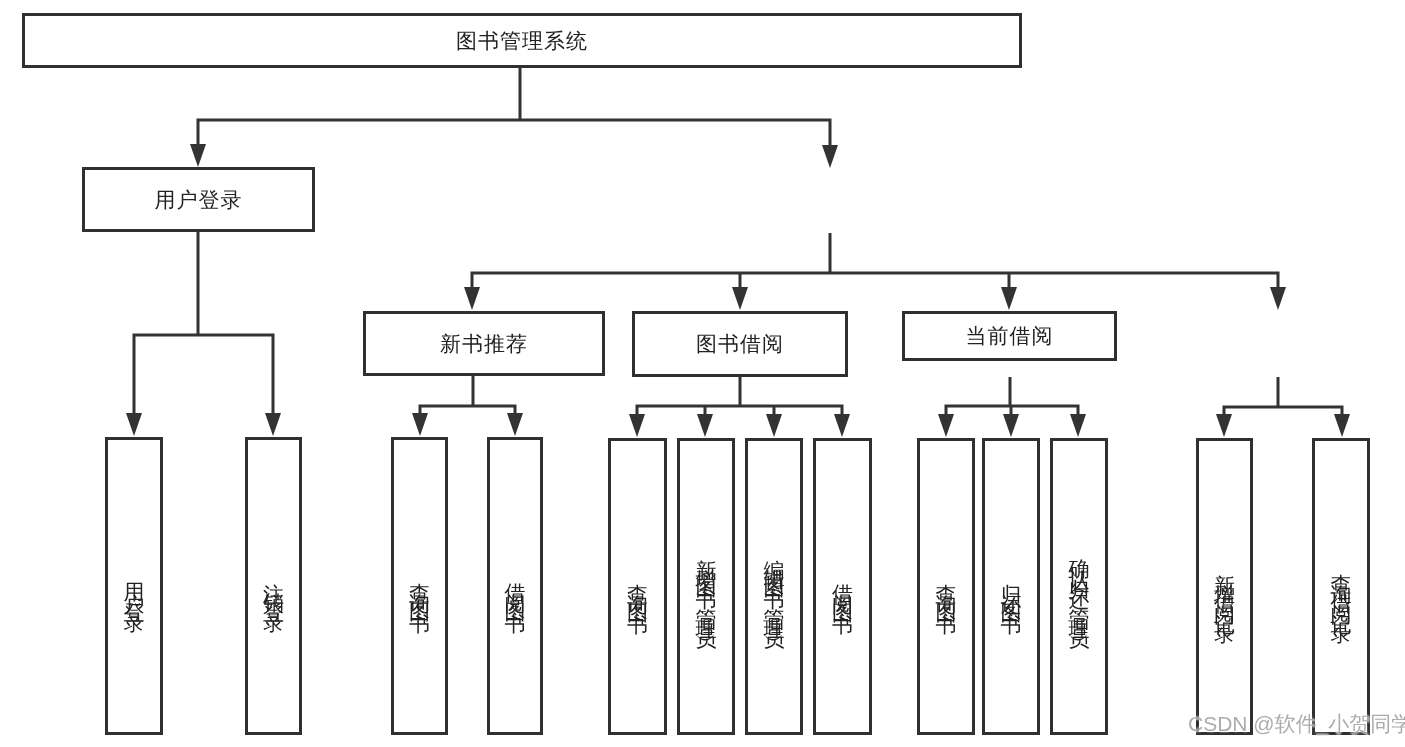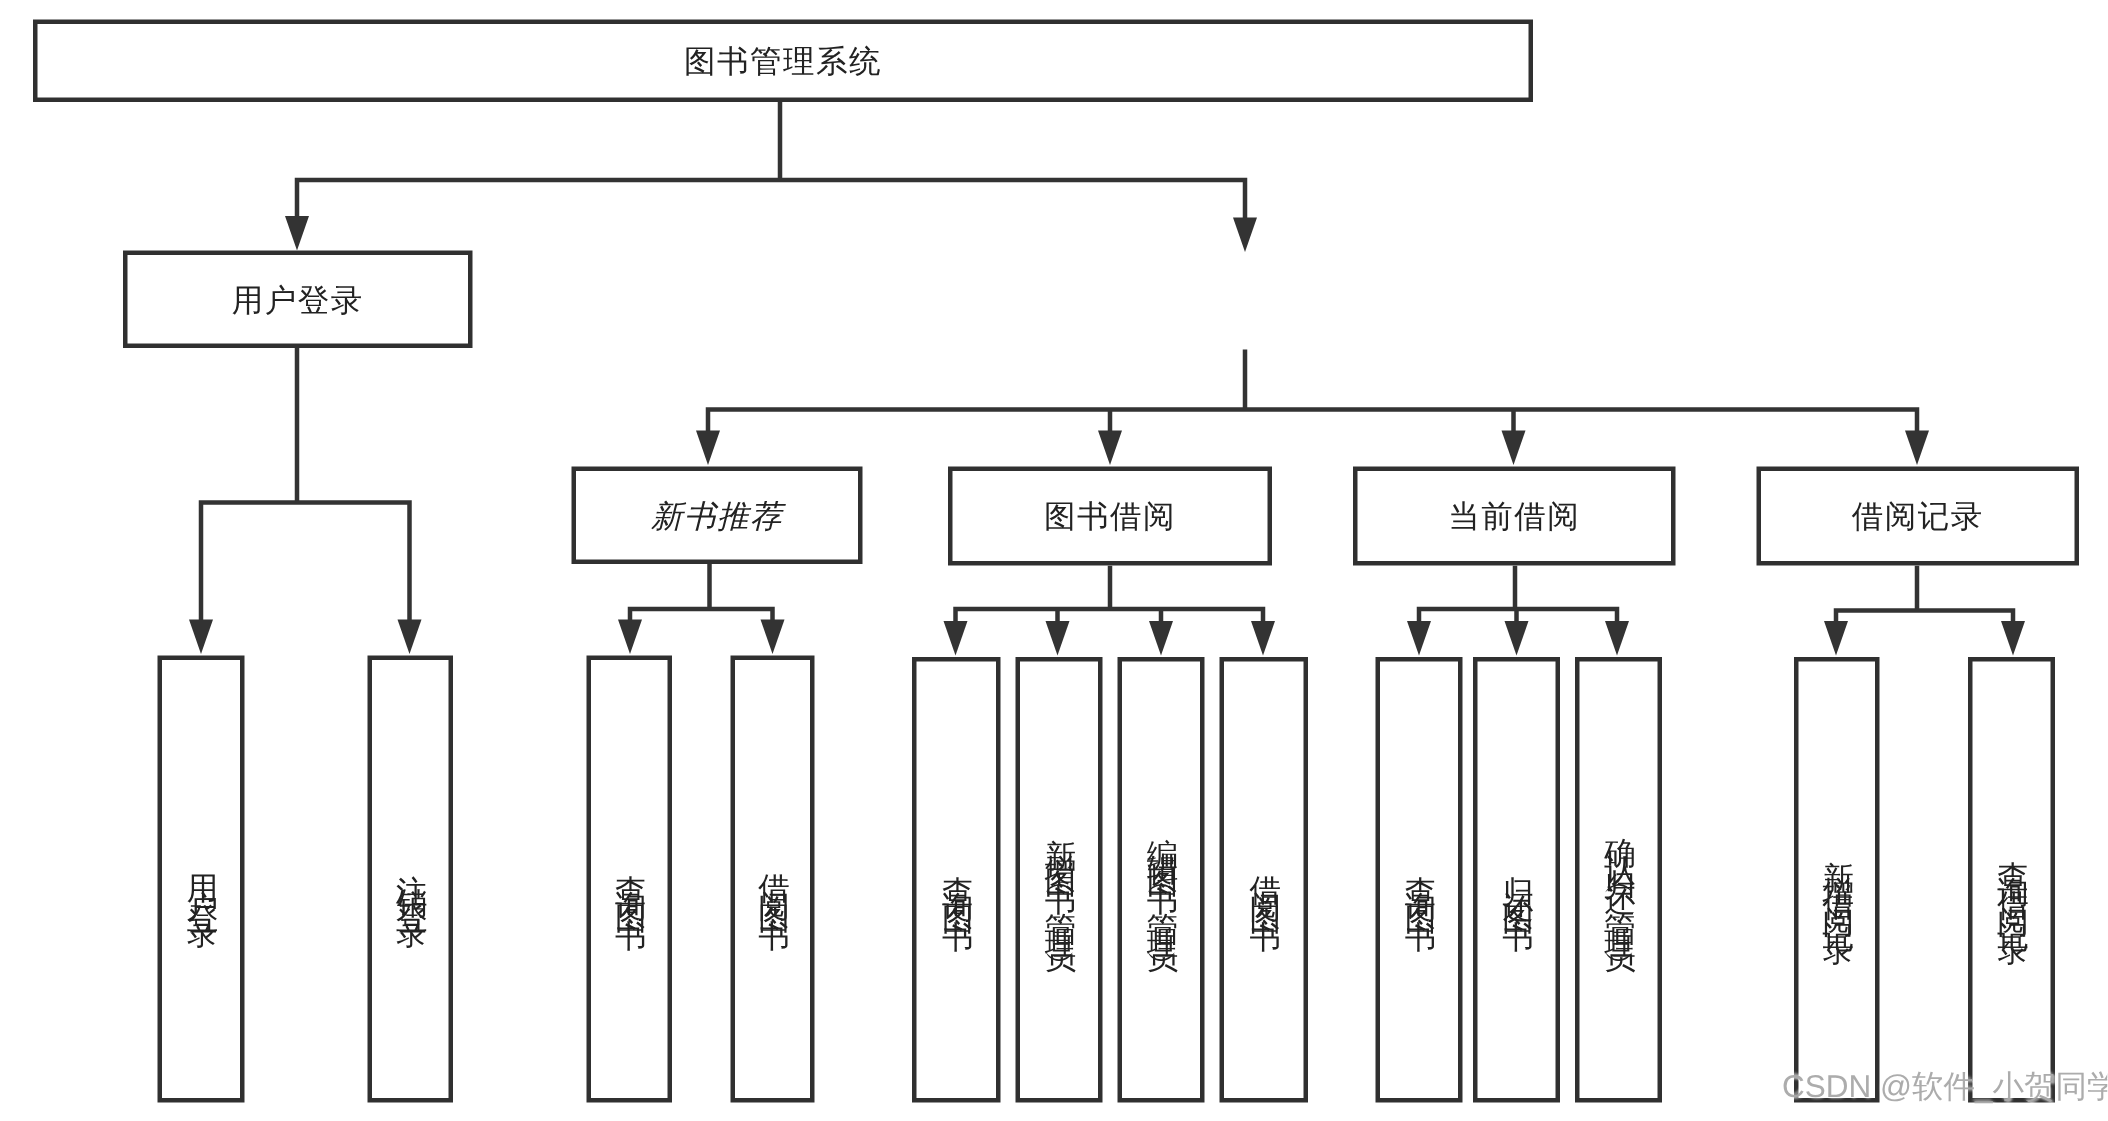--- a/index.html
+++ b/index.html
@@ -25,23 +25,23 @@
     writing-mode:vertical-rl;
     text-orientation:mixed;
     font-size:21px;
     letter-spacing:10px;
     white-space:nowrap;
   }
   
   #n-root        {left:22px;  top:13px;  width:1000px;height:55px;}
   #n-user-login  {left:82px;  top:167px; width:233px; height:65px;}
   #n-book-mgmt   {left:712px; top:168px; width:235px; height:65px;}
-  #n-new-book    {left:381px; top:311px; width:194px; height:65px;font-style:italic;}
+  #n-new-book    {left:363px; top:311px; width:242px; height:65px;}
   #n-book-borrow {left:632px; top:311px; width:216px; height:66px;text-align:center;}
-  #n-cur-borrow  {left:902px; top:311px; width:215px; height:66px;}
+  #n-cur-borrow  {left:902px; top:311px; width:215px; height:50px;}
   #n-borrow-rec  {left:1171px;top:311px; width:215px; height:66px;}
   #l-ul-login    {left:105px; top:437px; width:58px;  height:298px;}
   #l-ul-logout   {left:245px; top:437px; width:57px;  height:298px;}
   #l-nb-query    {left:391px; top:437px; width:57px;  height:298px;}
   #l-nb-borrow   {left:487px; top:437px; width:56px;  height:298px;}
   #l-bb-query    {left:608px; top:438px; width:59px;  height:297px;}
   #l-bb-add      {left:677px; top:438px; width:58px;  height:297px;}
   #l-bb-edit     {left:745px; top:438px; width:58px;  height:297px;}
   #l-bb-borrow   {left:813px; top:438px; width:59px;  height:297px;}
   #l-cb-query    {left:917px; top:438px; width:58px;  height:297px;}
@@ -114,23 +114,20 @@
 
   <div class="node h" id="n-new-book">
     <span>新书推荐</span>
   </div>
   <div class="node h" id="n-book-borrow">
     <span>图书借阅</span>
   </div>
   <div class="node h" id="n-cur-borrow">
     <span>当前借阅</span>
   </div>
-  <div class="node h" id="n-borrow-rec">
-    <span>借阅记录</span>
-  </div>
 
   <div class="node v" id="l-ul-login">
     <span>用户登录</span>
   </div>
   <div class="node v" id="l-ul-logout">
     <span>注销登录</span>
   </div>
 
   <div class="node v" id="l-nb-query">
     <span>查询图书</span>

